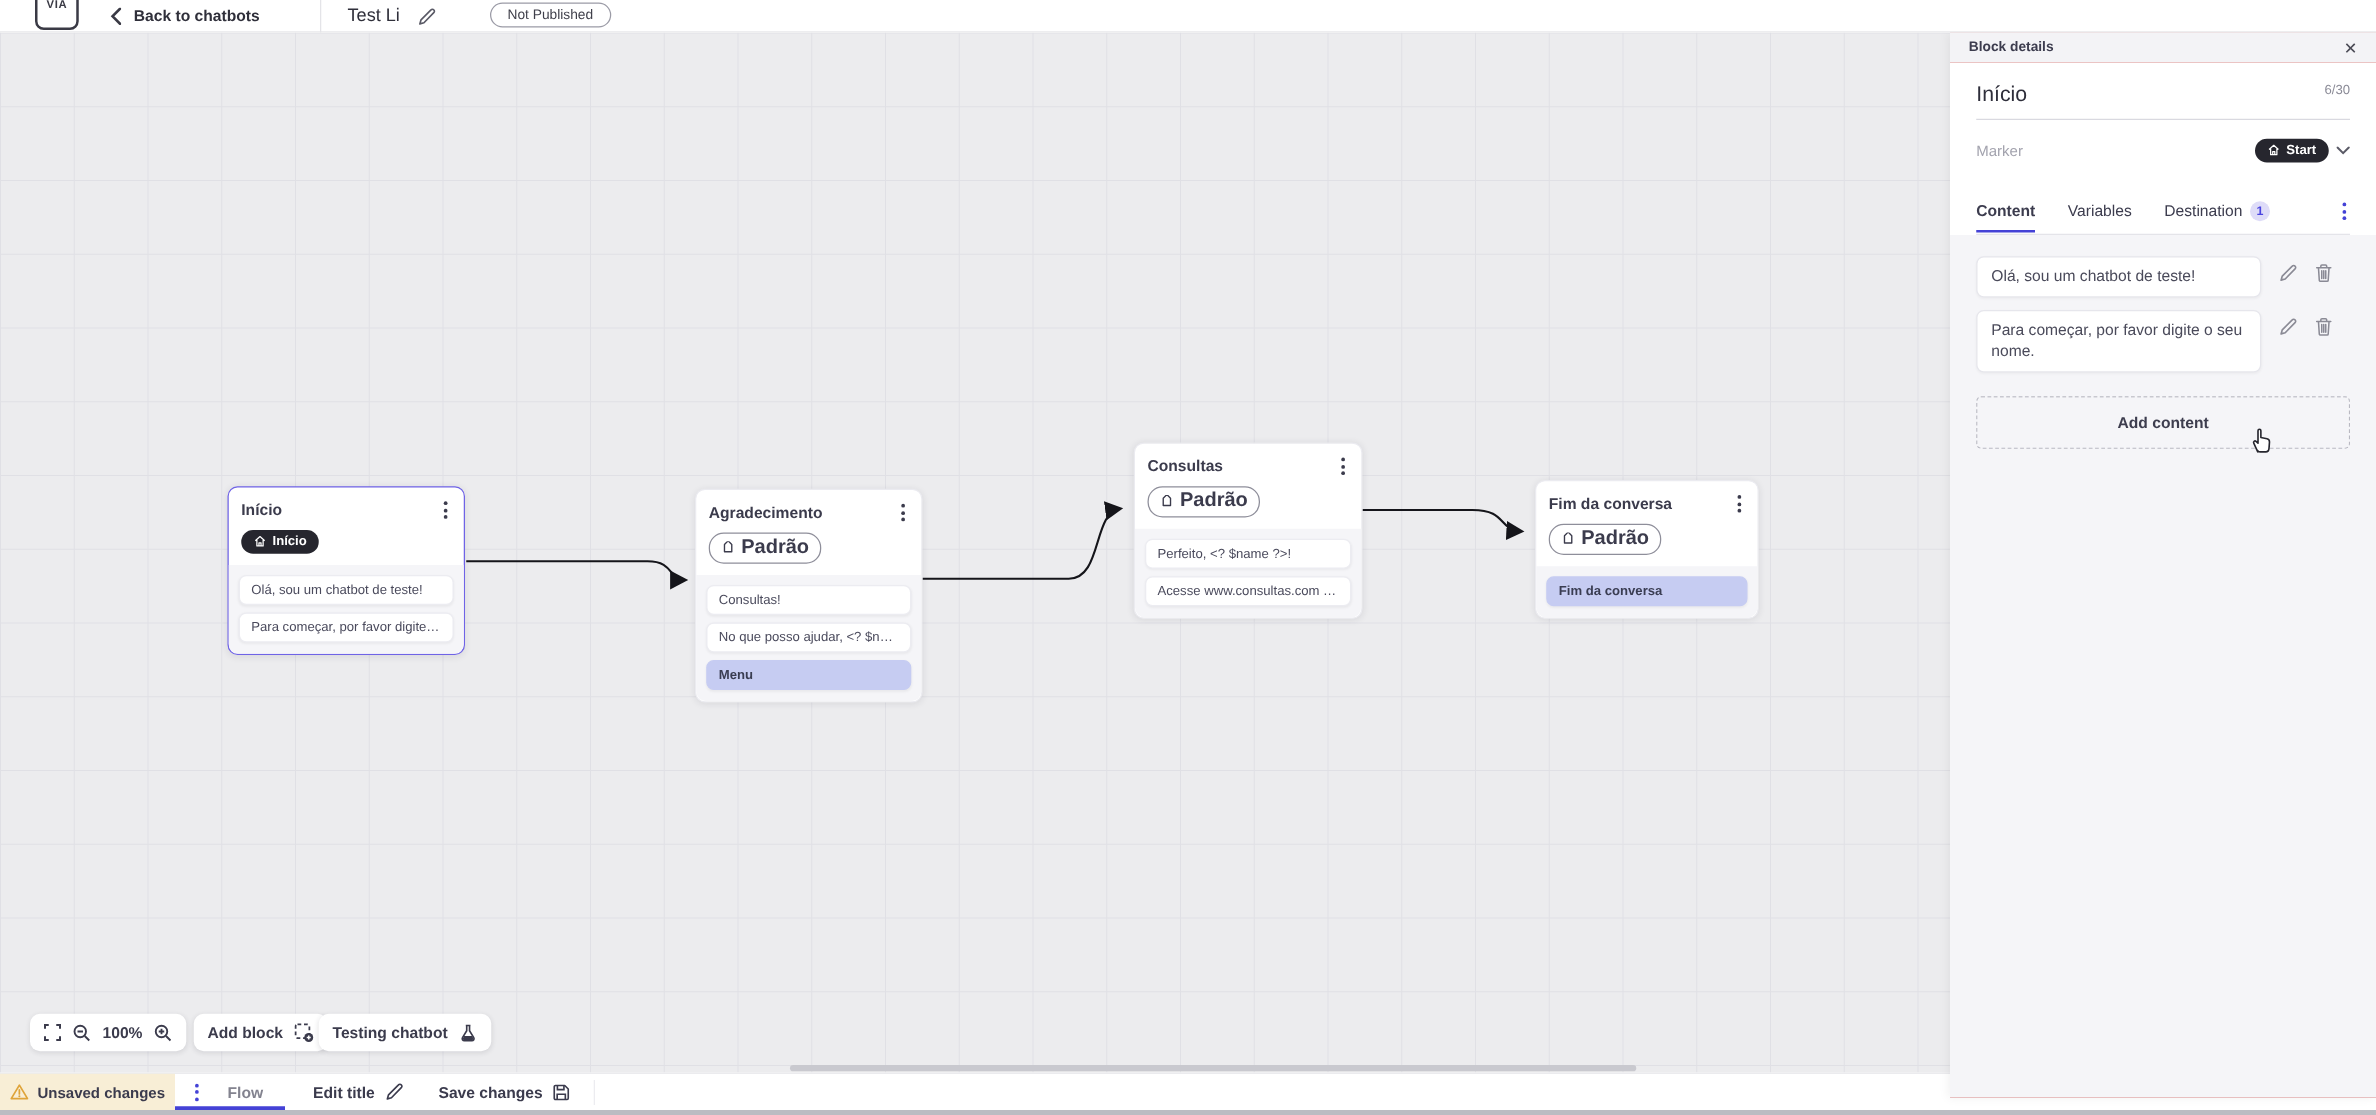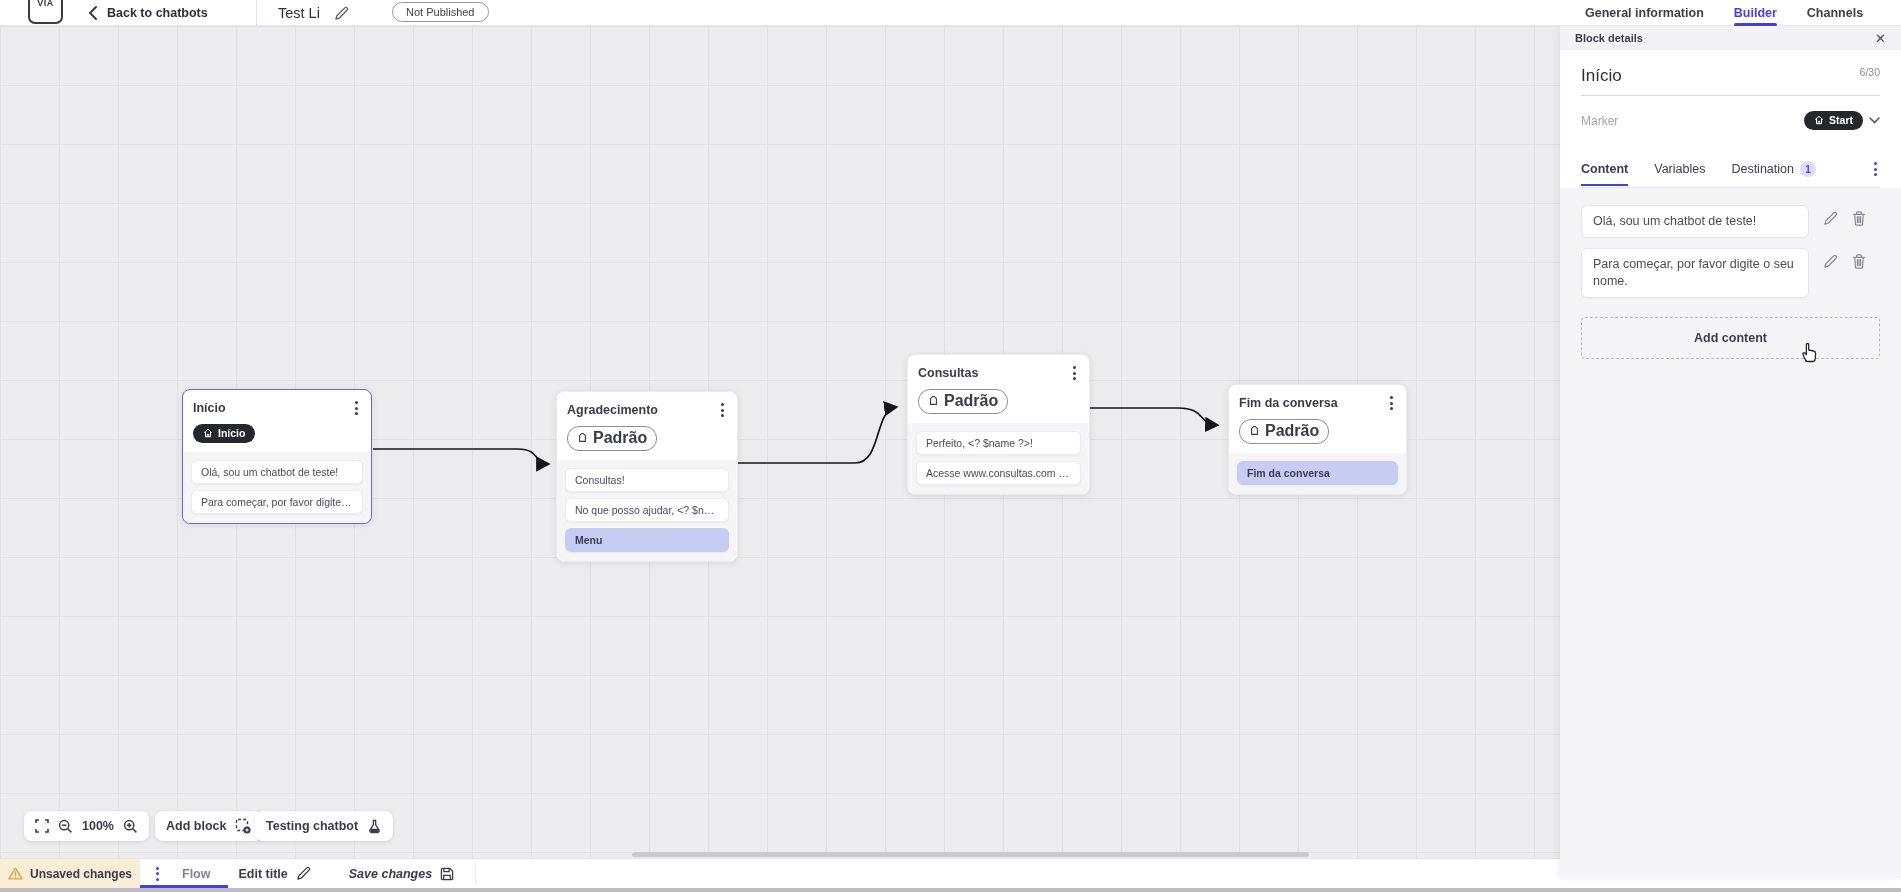--- a/index.html
+++ b/index.html
@@ -73,22 +73,22 @@
   .crow .ic { margin-top:6px; cursor:pointer; }
   #addcontent { margin-top:9px; border:1px dashed #b9b9c2; border-radius:4px; padding:13px; text-align:center; font-size:12.5px; font-weight:700; color:#3d3d4e; cursor:pointer; }
 
   
   #bottombar { position:absolute; left:0; top:858px; width:1901px; height:30px; background:#fff; border-top:1px solid #e5e5e9; z-index:10; display:flex; align-items:center; }
   #unsaved { width:140px; height:100%; background:#f8eed6; display:flex; align-items:center; justify-content:center; gap:7px; font-size:12px; font-weight:700; color:#3b3b4d; }
   #bbar-dots { margin-left:13px; }
   #flowtab { margin-left:20px; font-size:12.5px; font-weight:700; color:#83838f; cursor:pointer; }
   #flow-underline { position:absolute; left:140px; bottom:0; width:88px; height:3px; background:#4442d6; }
   .bbtn { display:flex; align-items:center; gap:8px; font-size:12.5px; font-weight:700; color:#3b3b4d; cursor:pointer; }
-  #edittitle { margin-left:28px;text-align:center; }
-  #savechanges { margin-left:38px;font-style:italic; }
+  #edittitle { margin-left:40px;text-align:center; }
+  #savechanges { margin-left:28px; }
   #bbar-sep { position:absolute; left:475px; top:5px; width:1px; height:20px; background:#ececf0; }
   #baseline { position:absolute; left:0; top:888px; width:1901px; height:4px; background:#bcbcc2; }
 
   #cursor { position:absolute; left:1798px; top:340px; z-index:50; pointer-events:none; }
 </style>
 </head>
 <body>
 
 <div id="app">
 
@@ -109,31 +109,20 @@
       <span class="name">Test Li</span>
       <span class="ic">
         <svg width="15" height="15" viewBox="0 0 16 16">
             <path d="M2 14 L3 10.5 L11.5 2 a1.6 1.6 0 0 1 2.4 0 a1.6 1.6 0 0 1 0 2.4 L5.5 13 Z" fill="none" stroke="#5a5a66" stroke-width="1.4" stroke-linejoin="round"></path>
           </svg>
       </span>
     </div>
     <div id="status-pill">
         <span>Not Published</span>
       </div>
-    <div id="top-tabs">
-      <div class="ttab">
-          <span>General information</span>
-        </div>
-      <div class="ttab active">
-          <span>Builder</span>
-        </div>
-      <div class="ttab">
-          <span>Channels</span>
-        </div>
-    </div>
   </div>
 
   <div id="canvas">
     <svg id="wires">
       <defs>
         <marker id="arr" markerWidth="9" markerHeight="9" refX="7" refY="4.5" orient="auto">
           <path d="M0,0 L8.5,4.5 L0,9 z" fill="#15151a"></path>
         </marker>
       </defs>
       <path d="M373,423 H518 C540,423 534,438 548,438" fill="none" stroke="#15151a" stroke-width="1.7" marker-end="url(#arr)"></path>

